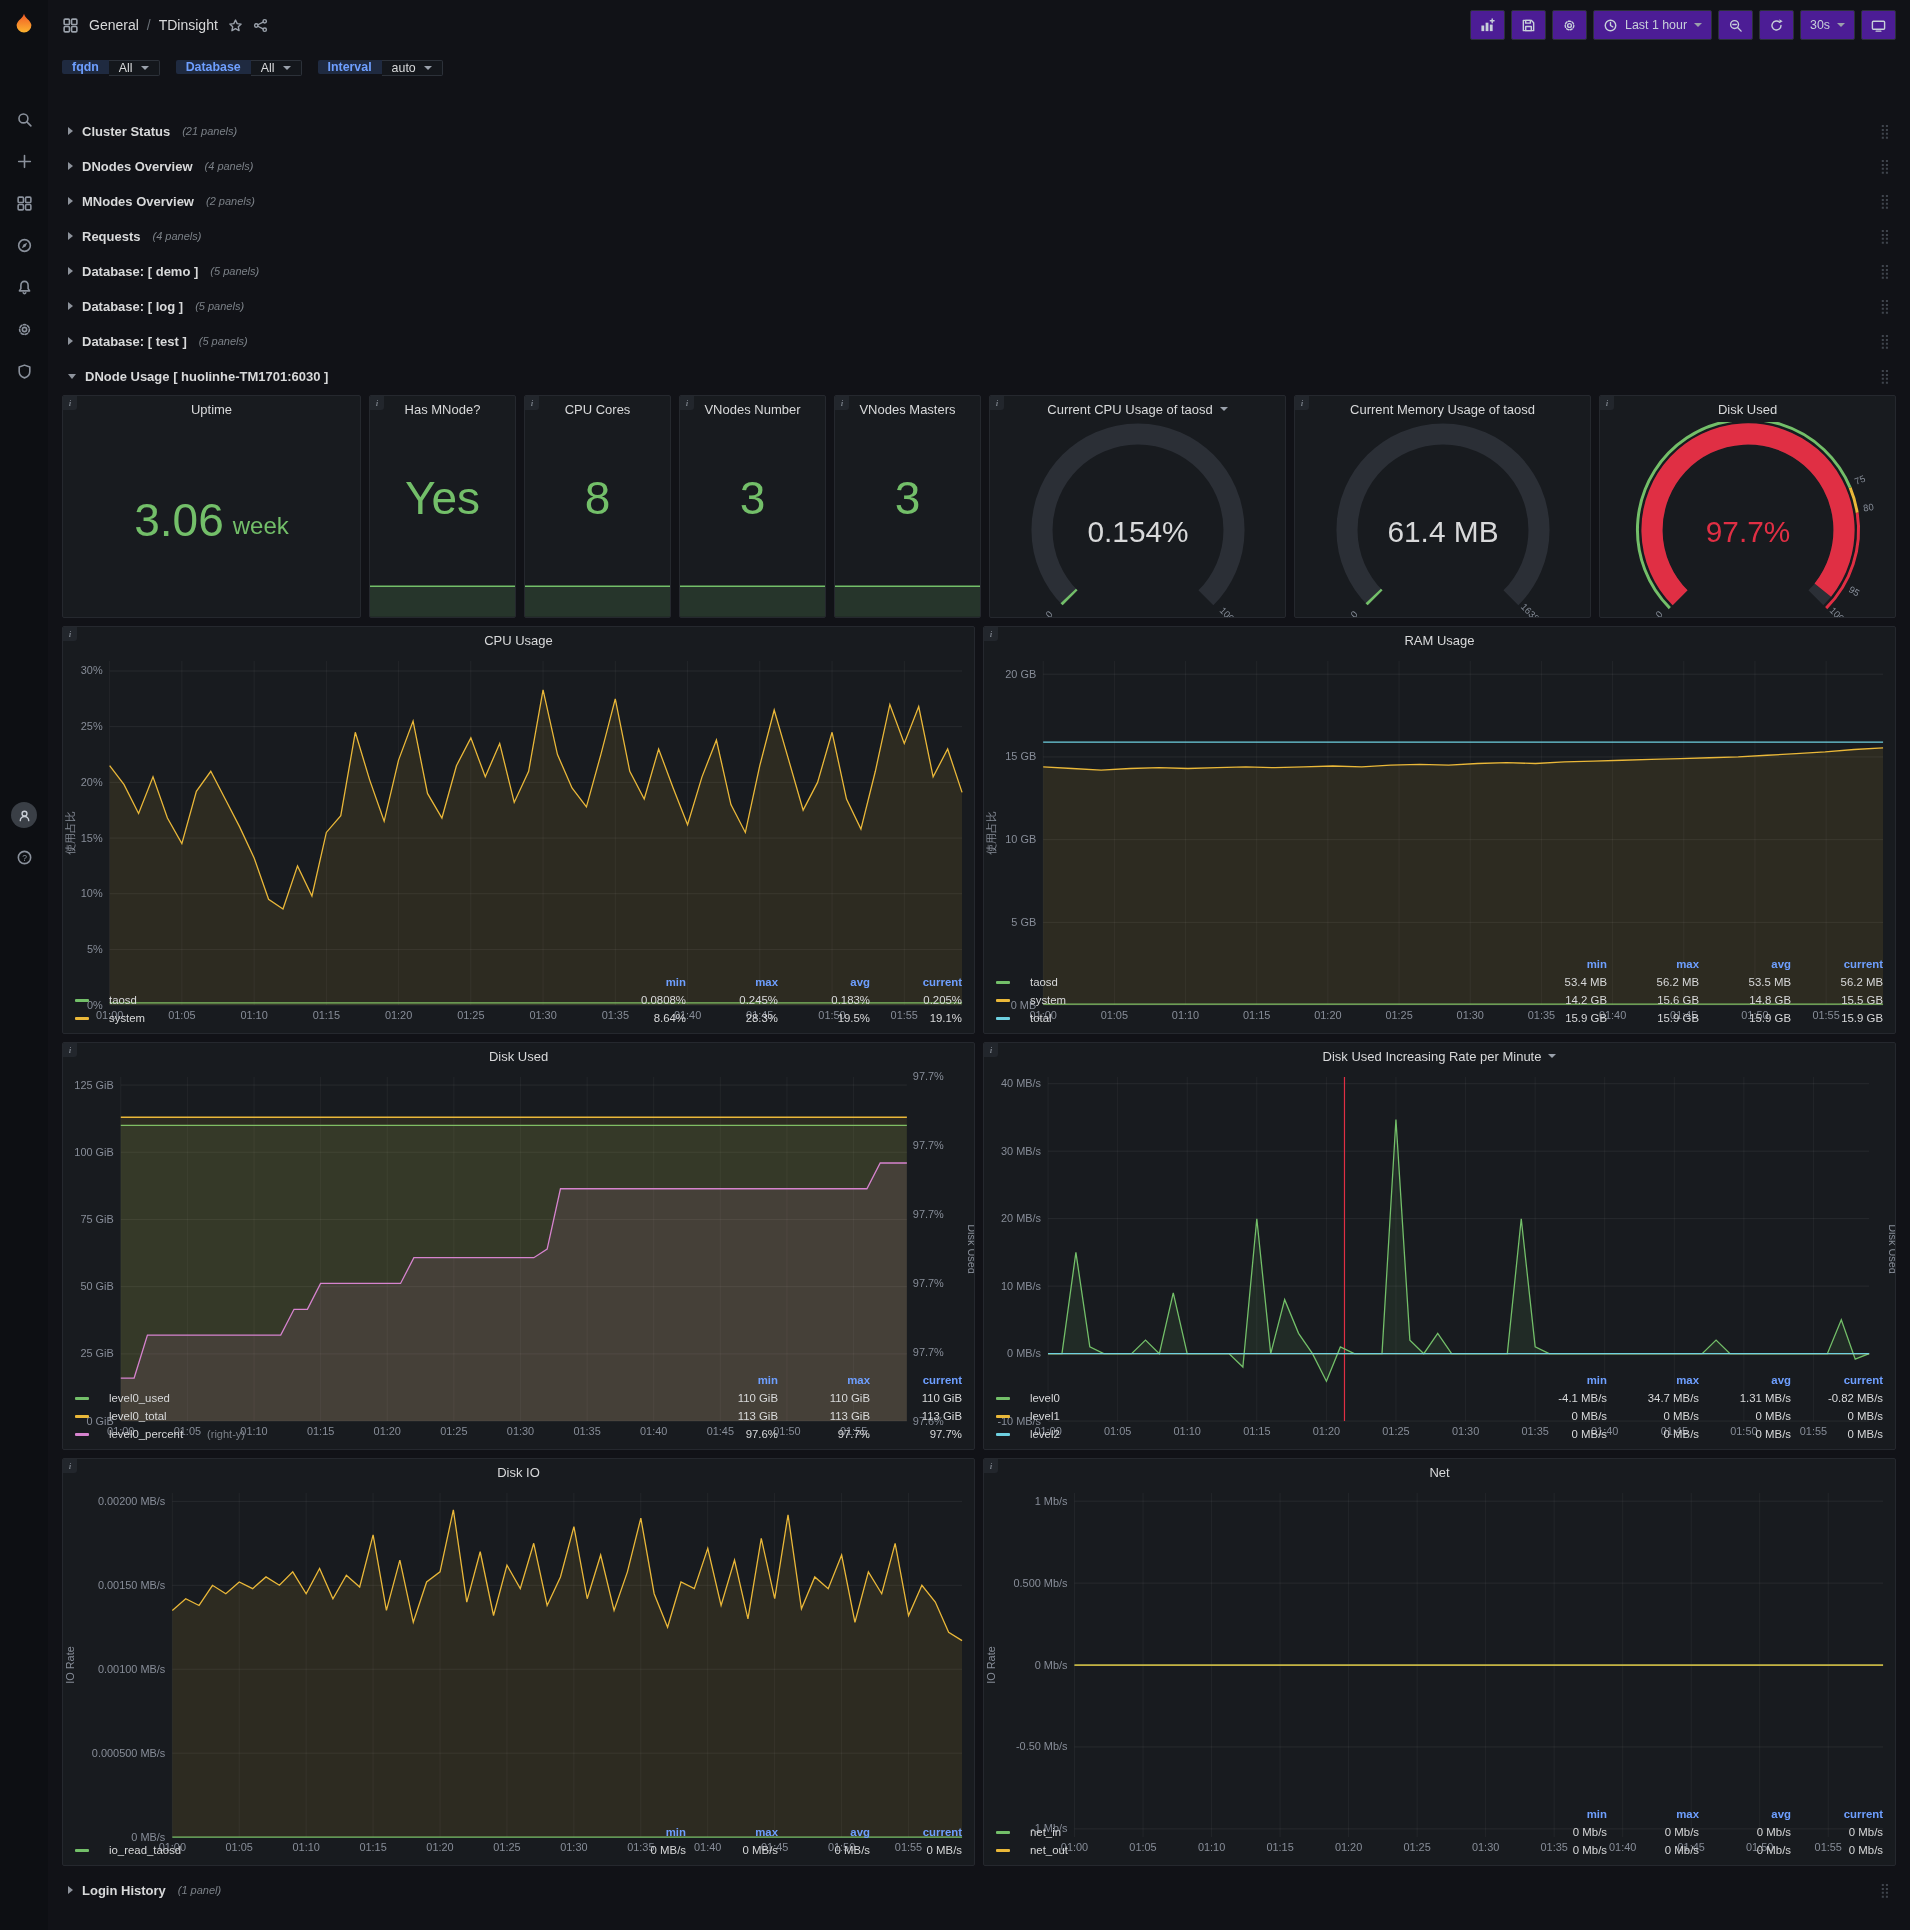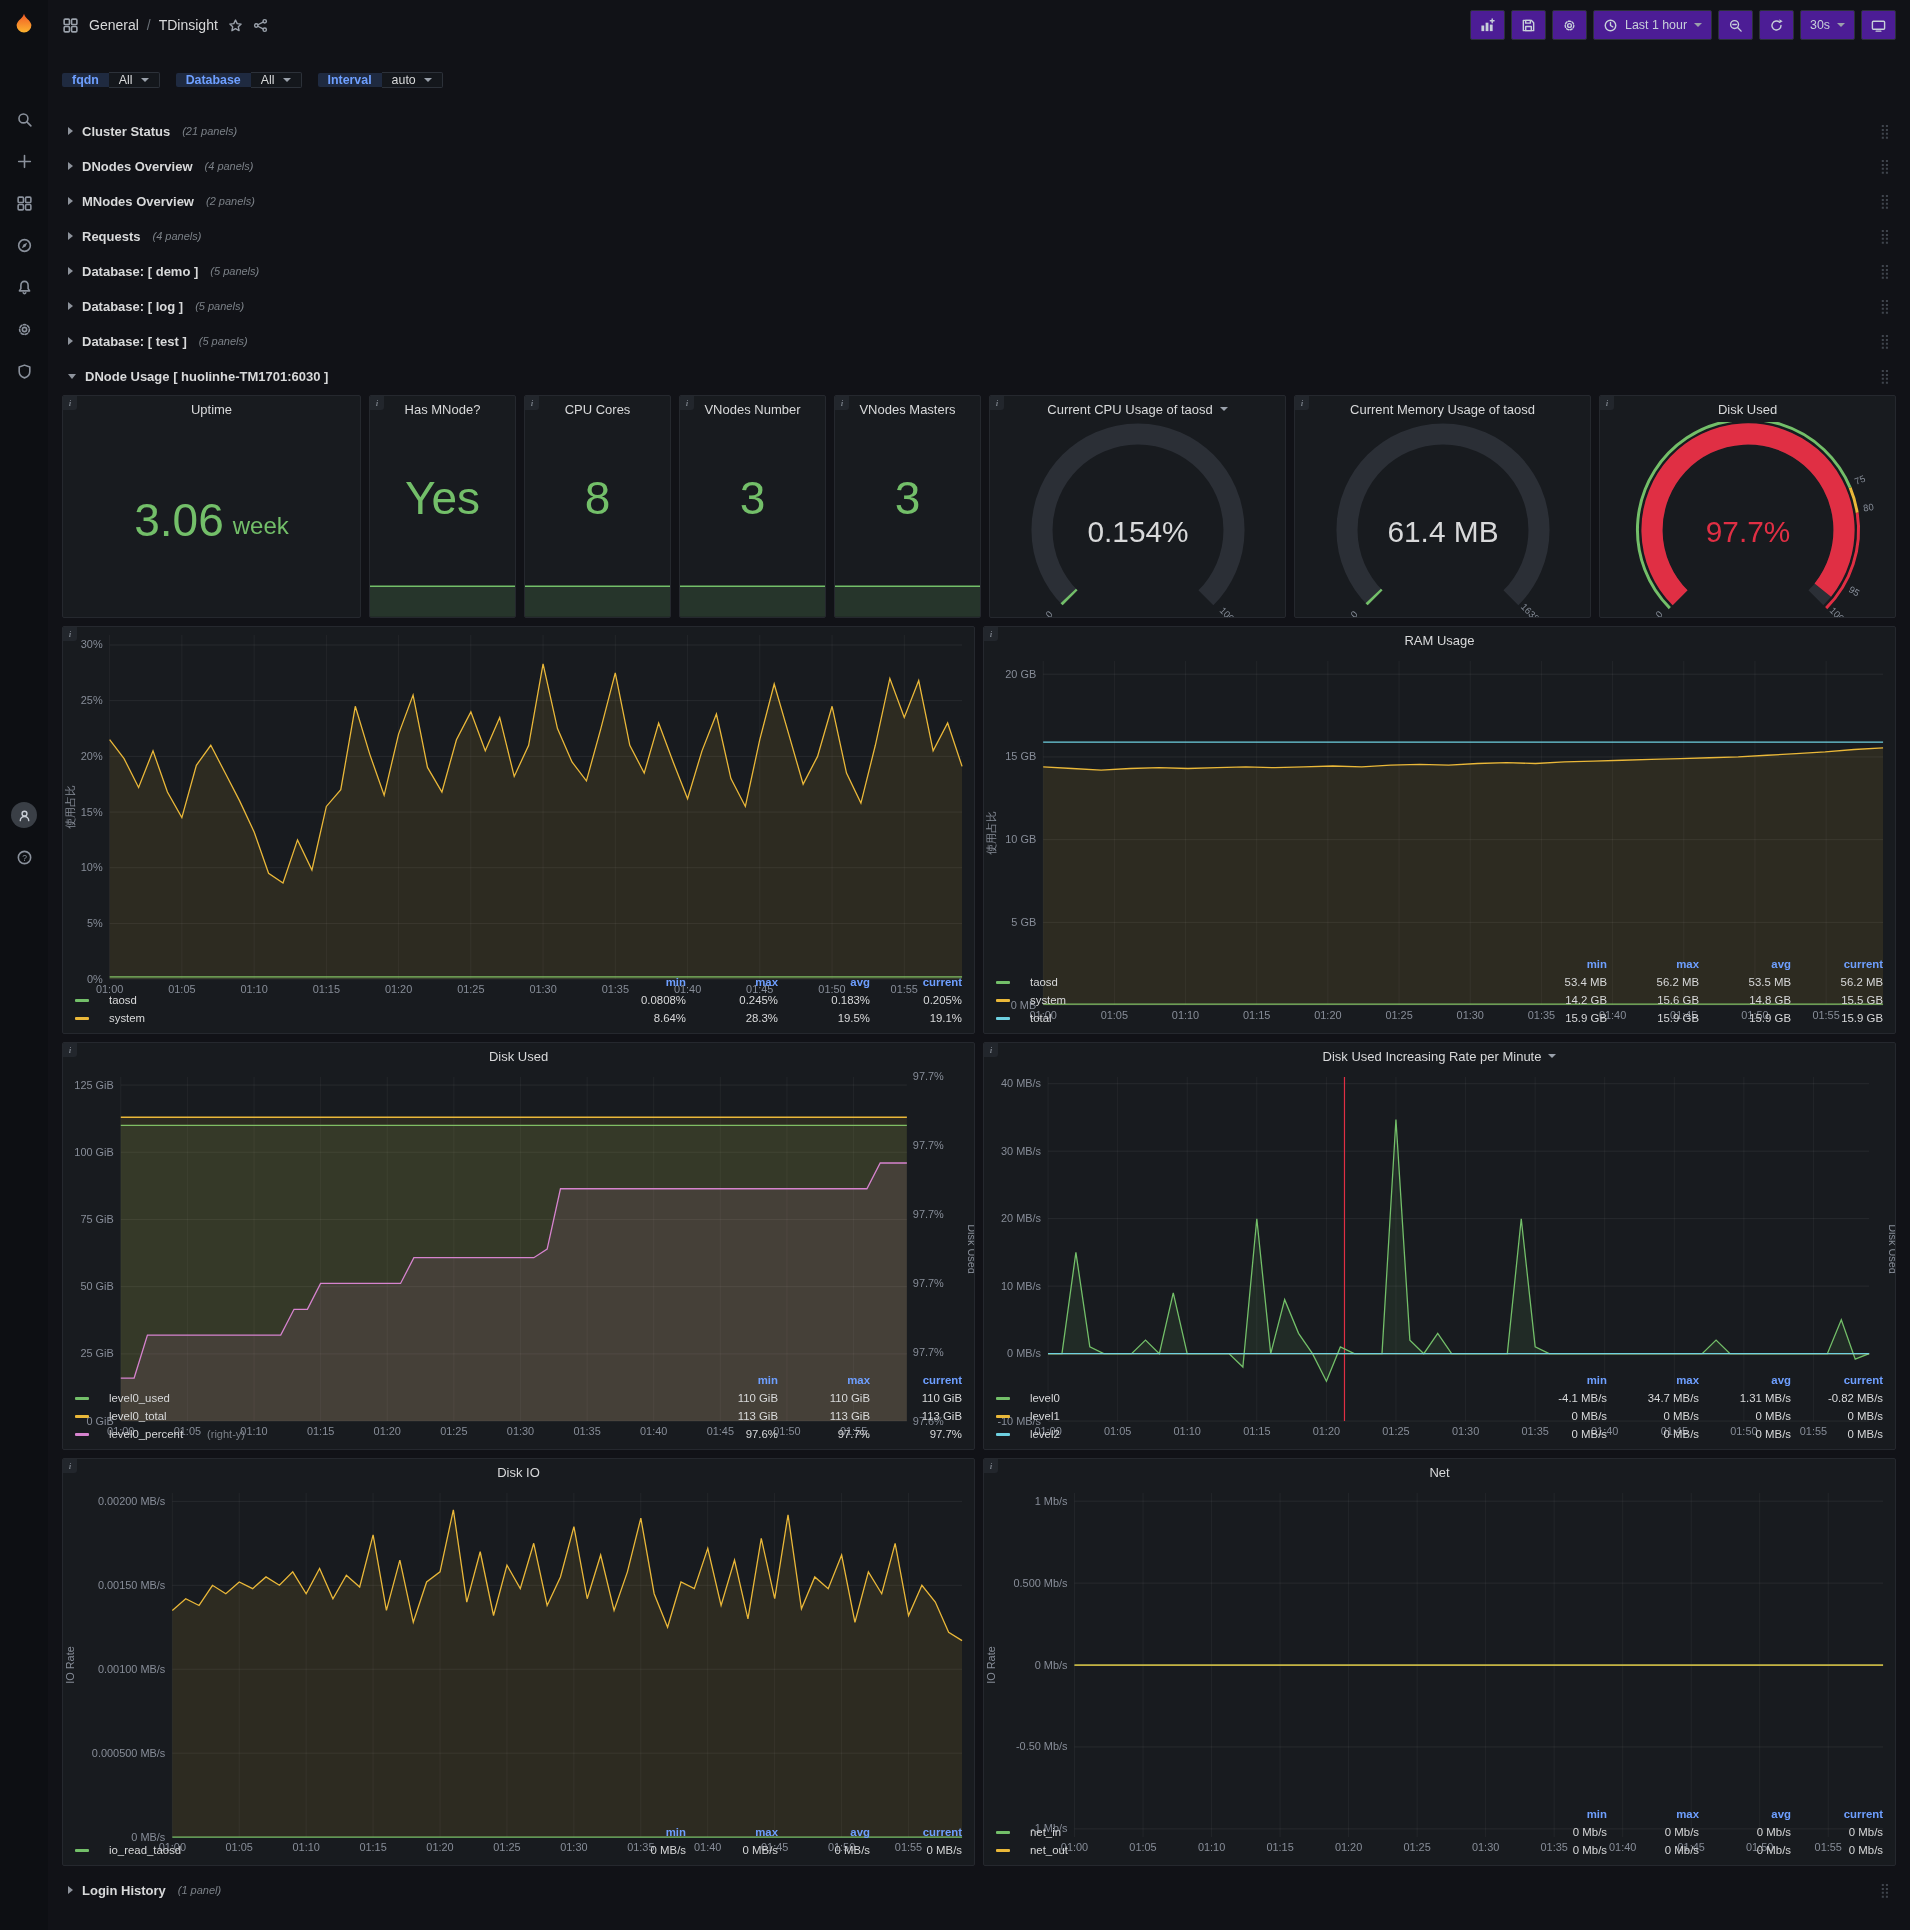--- a/index.html
+++ b/index.html
@@ -24,21 +24,21 @@
   .tb-left .crumb{font-size:14px;display:flex;gap:8px;align-items:center}
   .tb-left .sep{color:#6a7077}
   .tb-left .tbicon{color:#9aa1ab;display:flex}
   .tb-right{display:flex;align-items:center;gap:6px}
   .btn{display:flex;align-items:center;gap:7px;height:30px;padding:0 9px;background:#4c1d95;border:1px solid #2c3139;border-radius:2px;color:#c7d0d9;font-size:12.4px;cursor:pointer;white-space:nowrap}
   .caret{display:inline-block;width:0;height:0;border-left:4px solid transparent;border-right:4px solid transparent;border-top:4px solid #9aa1ab}
 
   
   .content{margin-left:48px;padding:56px 14px 10px}
   .submenu{display:flex;gap:16px;padding:4px 0 12px}
-  .chip{display:flex;align-items:center;height:40px;font-size:12.4px}
+  .chip{display:flex;align-items:flex-start;height:40px;font-size:12.4px}
   .chip-label{background:#1f2a40;color:#6e9fff;padding:0 10px;display:flex;align-items:center;border-radius:2px 0 0 2px;font-weight:700}
   .chip-value{background:#14171c;border:1px solid #2c3139;border-left:none;color:#d8d9da;padding:0 10px;display:flex;align-items:center;gap:8px;border-radius:0 2px 2px 0;cursor:pointer}
 
   .row-header{display:flex;align-items:center;height:32px;margin:3px 0;padding:0 6px;cursor:pointer}
   .chev{display:inline-block;width:0;height:0}
   .chev.right{border-left:5px solid #8e939c;border-top:4px solid transparent;border-bottom:4px solid transparent}
   .chev.down{border-top:5px solid #8e939c;border-left:4px solid transparent;border-right:4px solid transparent}
   .row-title{font-weight:700;font-size:13px;margin-left:9px;color:#d8d9da}
   .row-count{font-style:italic;font-size:11px;color:#7b8087;margin-left:12px}
   .drag{margin-left:auto;color:#3f444c;font-size:14px;cursor:grab}
@@ -421,20 +421,23 @@
             <text x="253.4727938344541" y="172.82741079500397" text-anchor="middle" fill="#848b96" font-size="9.5" transform="rotate(31.5 253.4727938344541 172.82741079500397)">95</text>
             <text x="148.5" y="120.5" text-anchor="middle" fill="#e02f44" font-size="30" font-weight="500">97.7%</text>
           </svg></div>
     </div>
   </section>
 
   <section class="grid2">
     <div class="panel chart-panel">
       <div class="info-corner">
           <span>i</span>
+        </div>
+      <div class="panel-title">
+          <span>CPU Usage</span>
         </div>
       <div class="chart-area"><svg width="911" height="372" viewBox="0 0 916 374">
             <line x1="46.9" y1="354" x2="904" y2="354" stroke="rgba(255,255,255,0.07)" stroke-width="1"></line>
             <text x="39.9" y="357.5" text-anchor="end" fill="#878d98" font-size="11">0%</text>
             <line x1="46.9" y1="298.0129449838188" x2="904" y2="298.0129449838188" stroke="rgba(255,255,255,0.07)" stroke-width="1"></line>
             <text x="39.9" y="301.5129449838188" text-anchor="end" fill="#878d98" font-size="11">5%</text>
             <line x1="46.9" y1="242.0258899676375" x2="904" y2="242.0258899676375" stroke="rgba(255,255,255,0.07)" stroke-width="1"></line>
             <text x="39.9" y="245.5258899676375" text-anchor="end" fill="#878d98" font-size="11">10%</text>
             <line x1="46.9" y1="186.0388349514563" x2="904" y2="186.0388349514563" stroke="rgba(255,255,255,0.07)" stroke-width="1"></line>
             <text x="39.9" y="189.5388349514563" text-anchor="end" fill="#878d98" font-size="11">15%</text>

